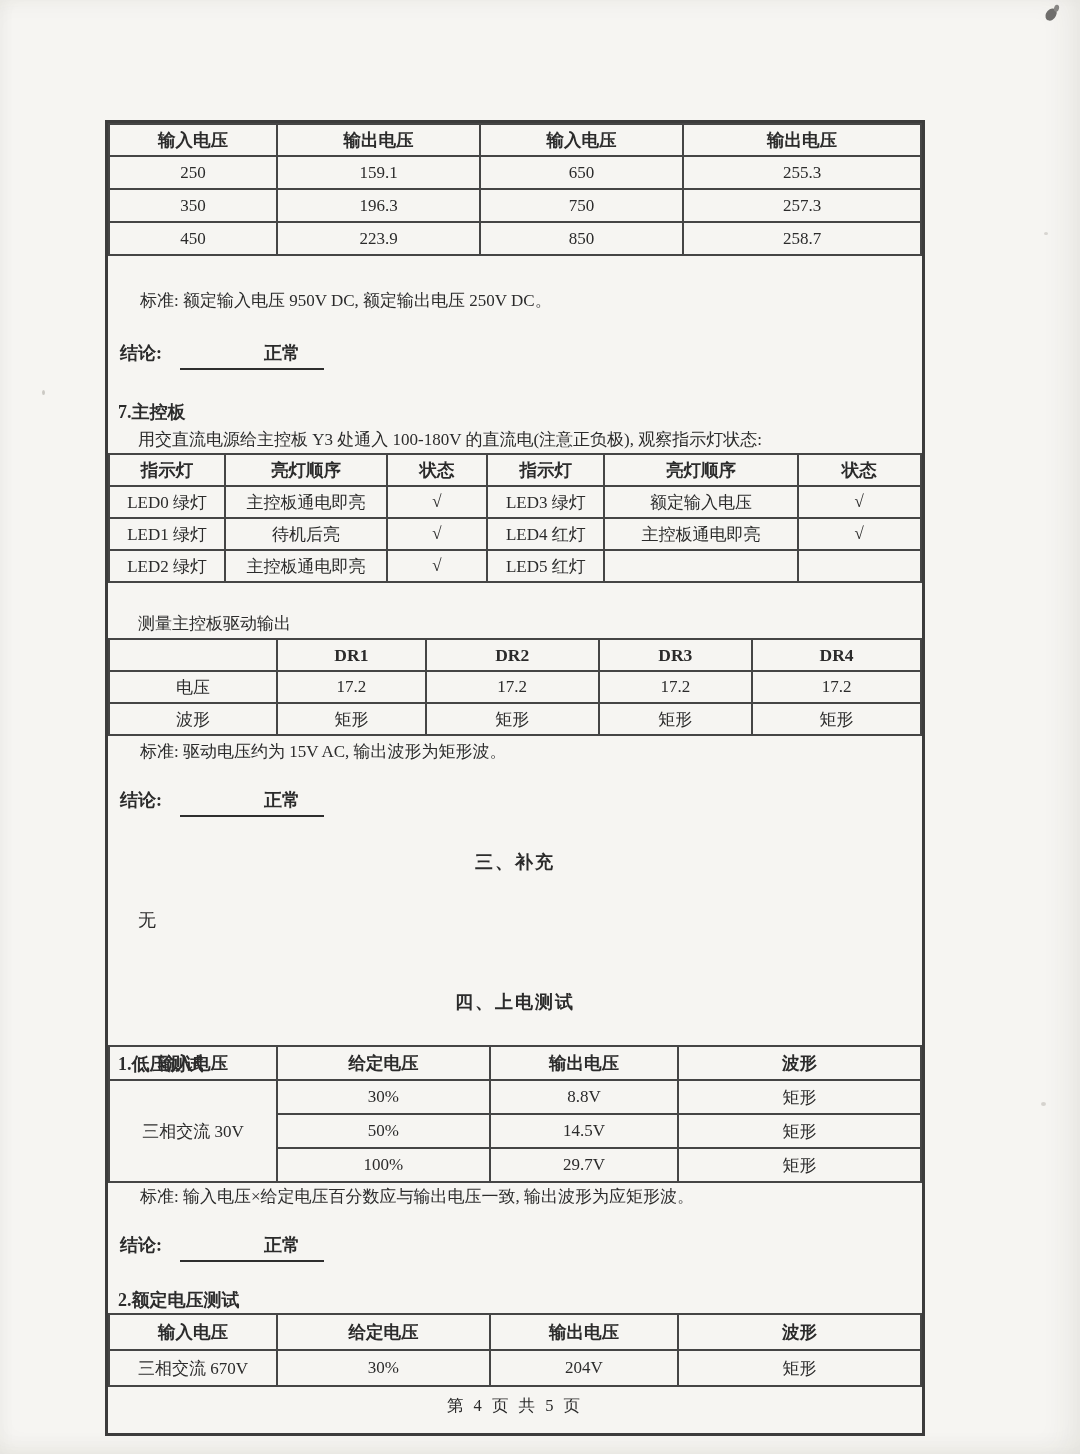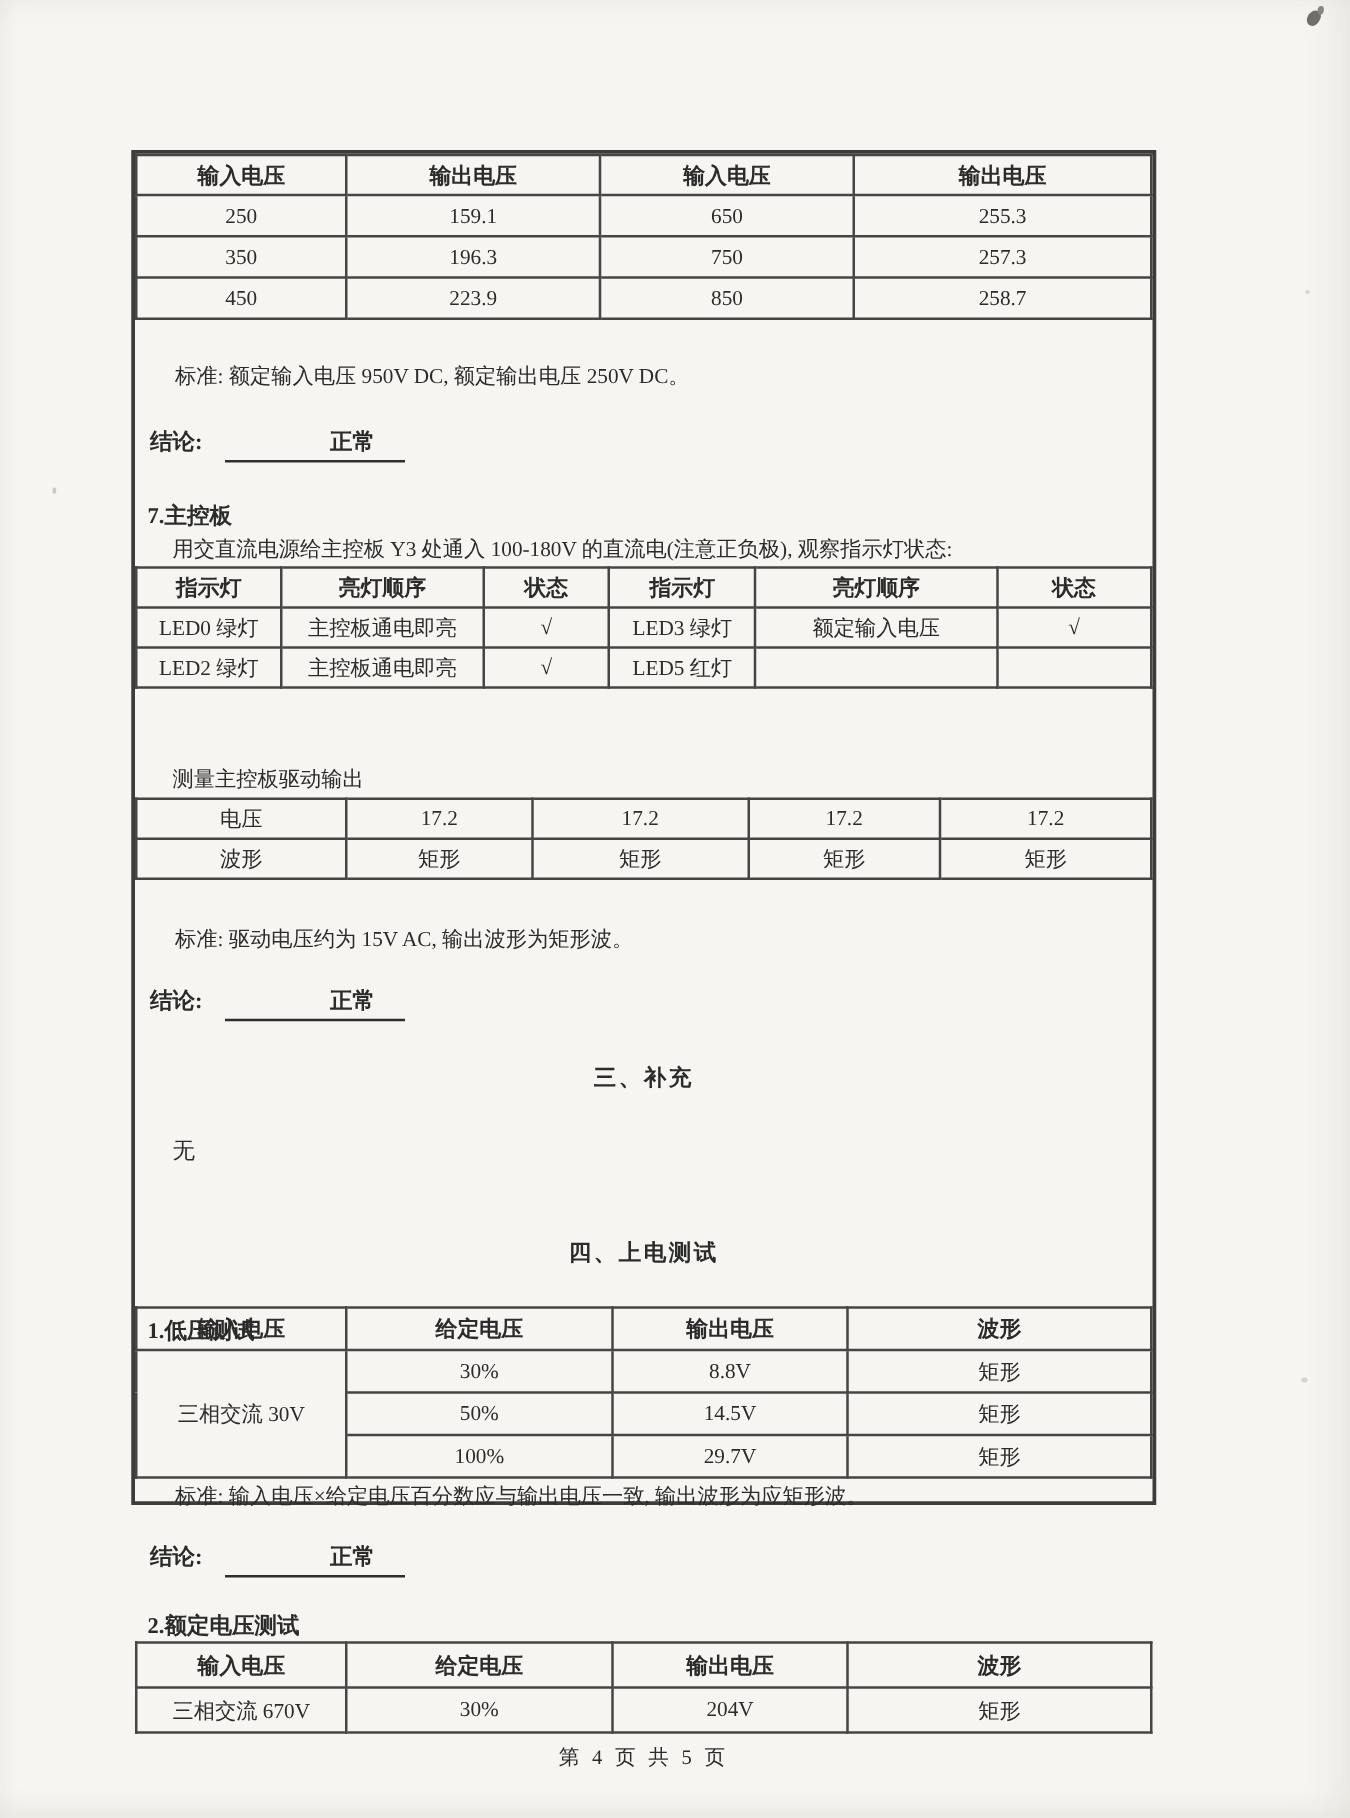--- a/index.html
+++ b/index.html
@@ -7,21 +7,21 @@
     position:relative;
     width:1080px;height:1454px;
     background:#f6f5f2;
     box-shadow: inset -16px 0 26px rgba(60,55,45,0.05), inset 0 -10px 20px rgba(60,55,45,0.03), inset 6px 0 14px rgba(60,55,45,0.02);
     font-family:"Liberation Serif","DejaVu Serif",serif;
     color:#2b2b2b;
     overflow:hidden;
   }
   .doc-frame{
     position:absolute;left:105px;top:120px;
-    width:820px;height:1084px;
+    width:820px;height:1316px;
     border:3px solid #3c3c3c;
     box-sizing:border-box;
   }
   .abs{position:absolute;}
   table.tbl{
     border-collapse:collapse;
     width:100%;
     table-layout:fixed;
   }
   table.tbl th, table.tbl td{
@@ -140,20 +140,28 @@
       </tr>
       <tr>
         <td>LED0 绿灯</td>
         <td>主控板通电即亮</td>
         <td>√</td>
         <td>LED3 绿灯</td>
         <td>额定输入电压</td>
         <td>√</td>
       </tr>
       <tr>
+        <td>LED1 绿灯</td>
+        <td>待机后亮</td>
+        <td>√</td>
+        <td>LED4 红灯</td>
+        <td>主控板通电即亮</td>
+        <td>√</td>
+      </tr>
+      <tr>
         <td>LED2 绿灯</td>
         <td>主控板通电即亮</td>
         <td>√</td>
         <td>LED5 红灯</td>
         <td></td>
         <td></td>
       </tr>
     </tbody>
       </table>
 
@@ -161,20 +169,27 @@
 
     <table class="tbl t-drive abs" style="top:515px;left:0;">
       <colgroup>
           <col style="width:20.7%">
           <col style="width:18.3%">
           <col style="width:21.3%">
           <col style="width:18.9%">
           <col style="width:20.8%">
         </colgroup>
       <tbody>
+          <tr>
+        <th></th>
+        <th>DR1</th>
+        <th>DR2</th>
+        <th>DR3</th>
+        <th>DR4</th>
+      </tr>
       <tr>
         <td>电压</td>
         <td>17.2</td>
         <td>17.2</td>
         <td>17.2</td>
         <td>17.2</td>
       </tr>
       <tr>
         <td>波形</td>
         <td>矩形</td>

